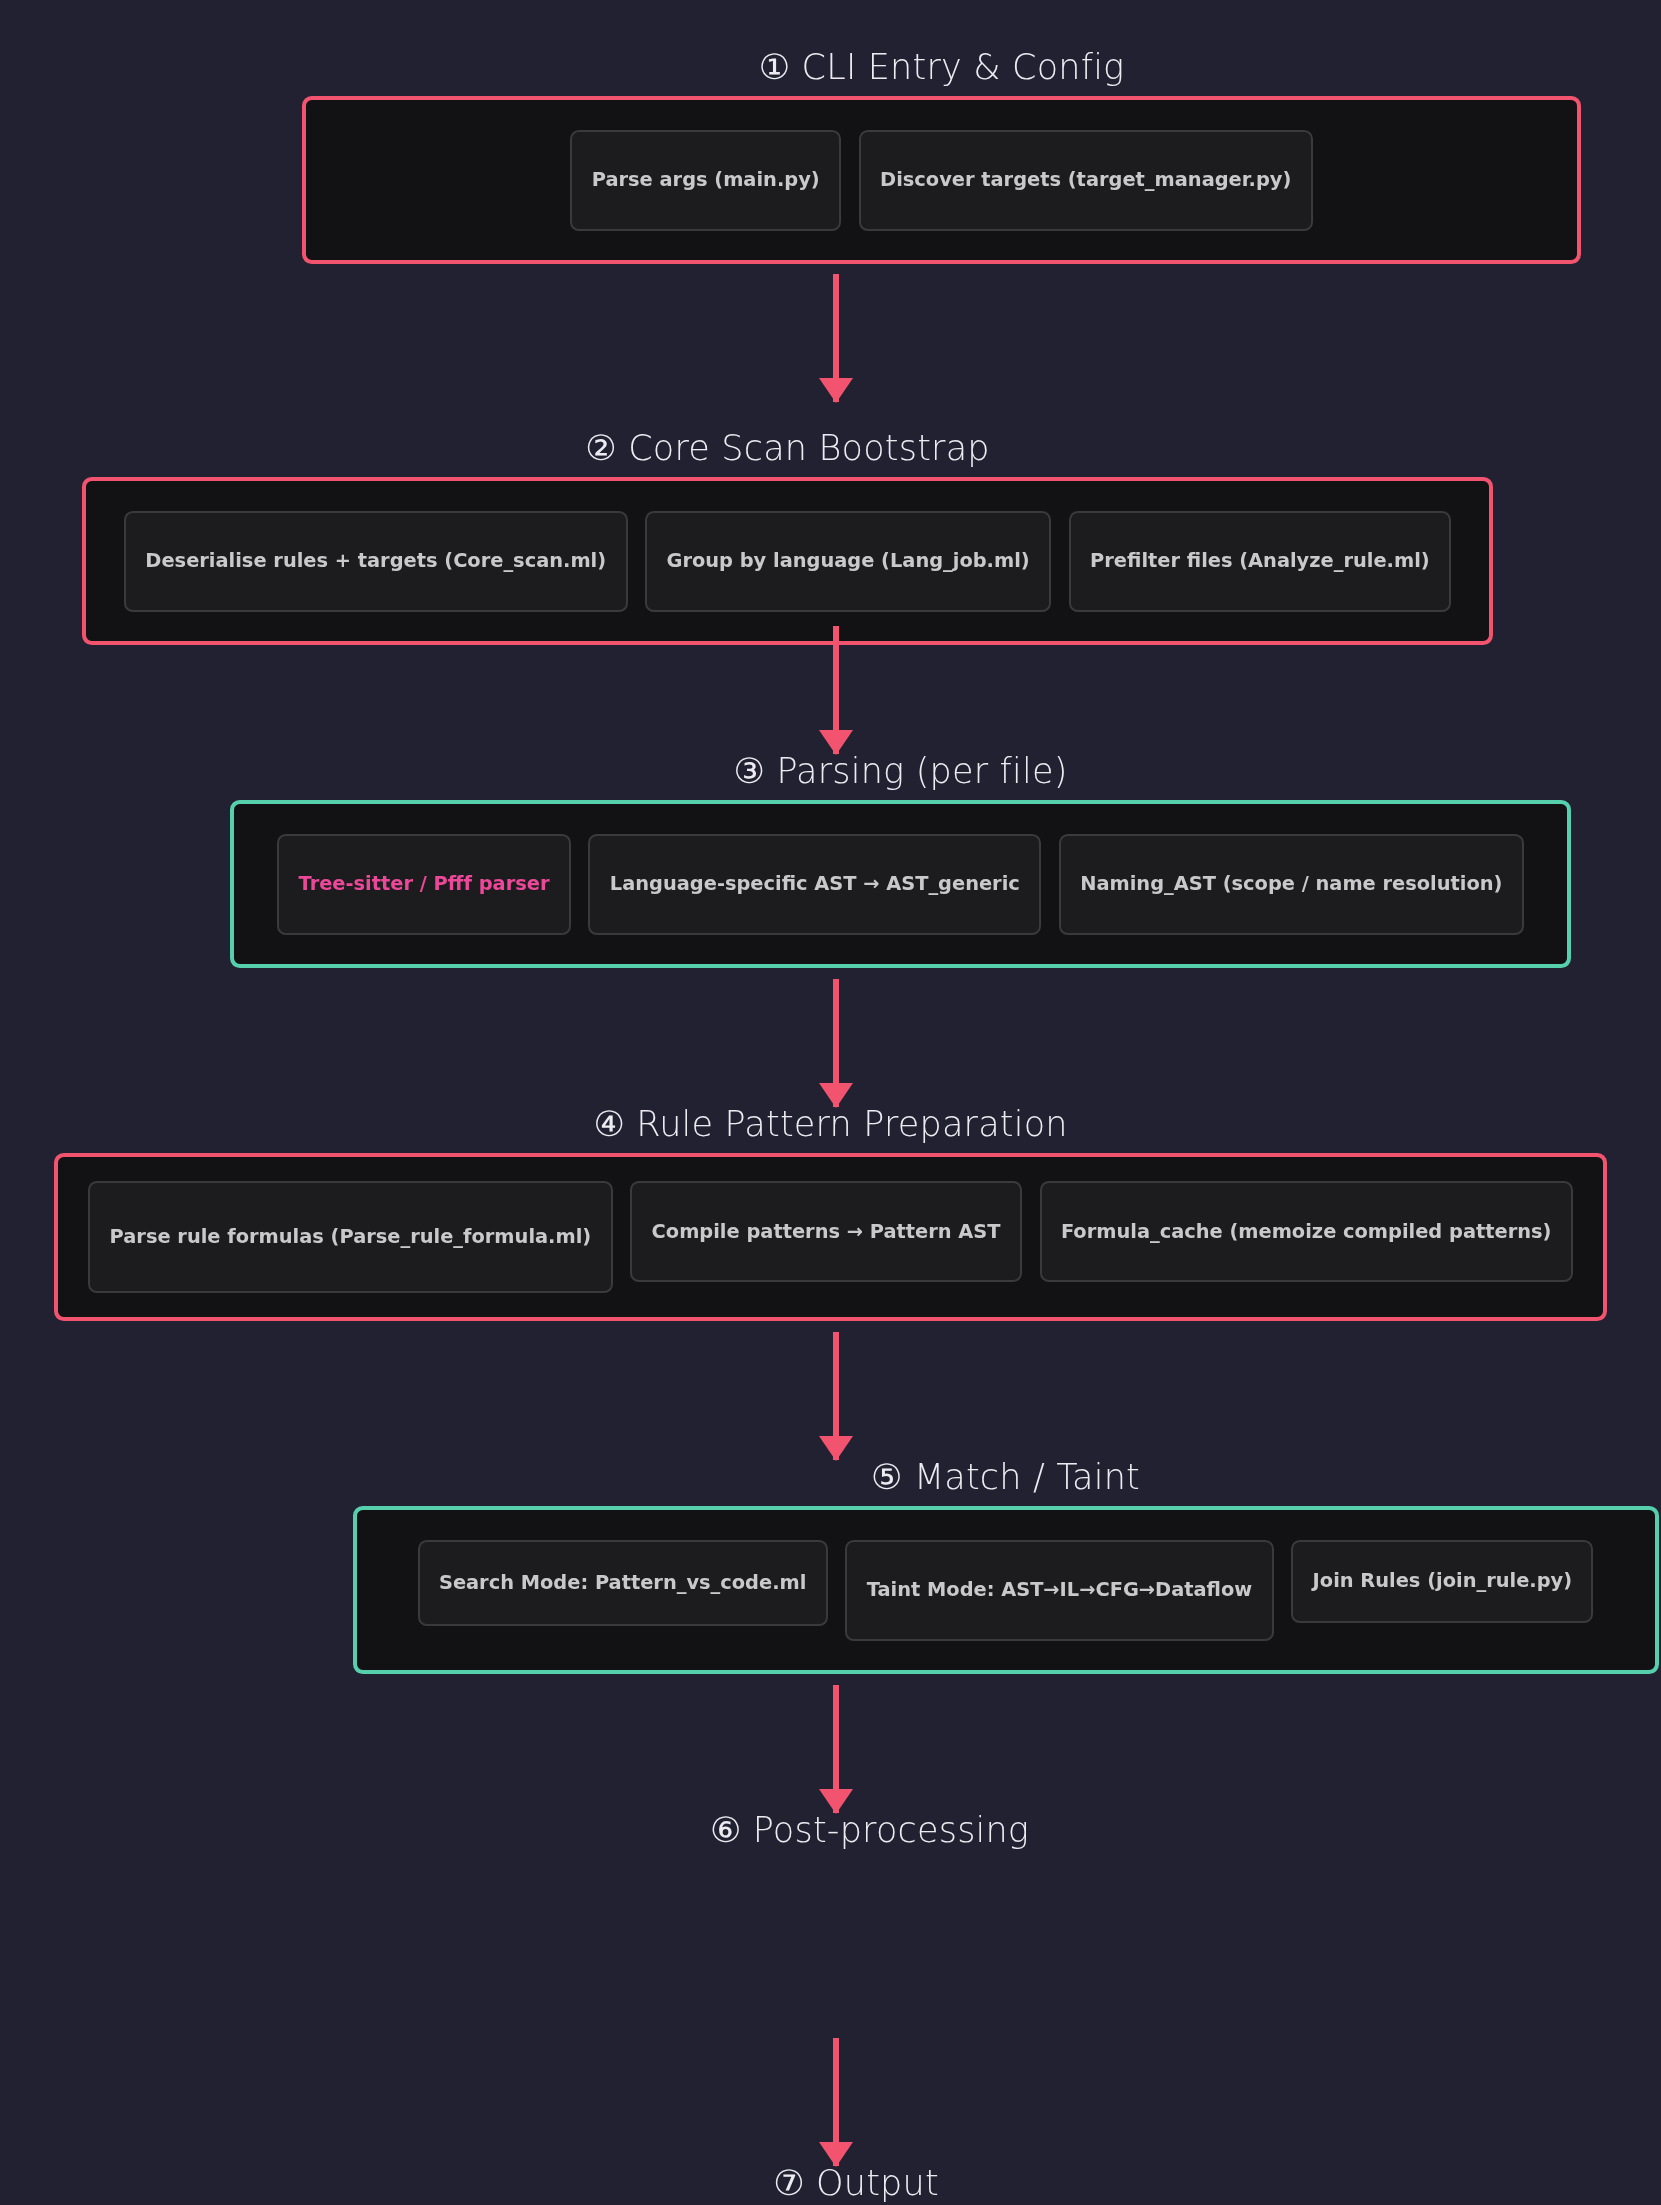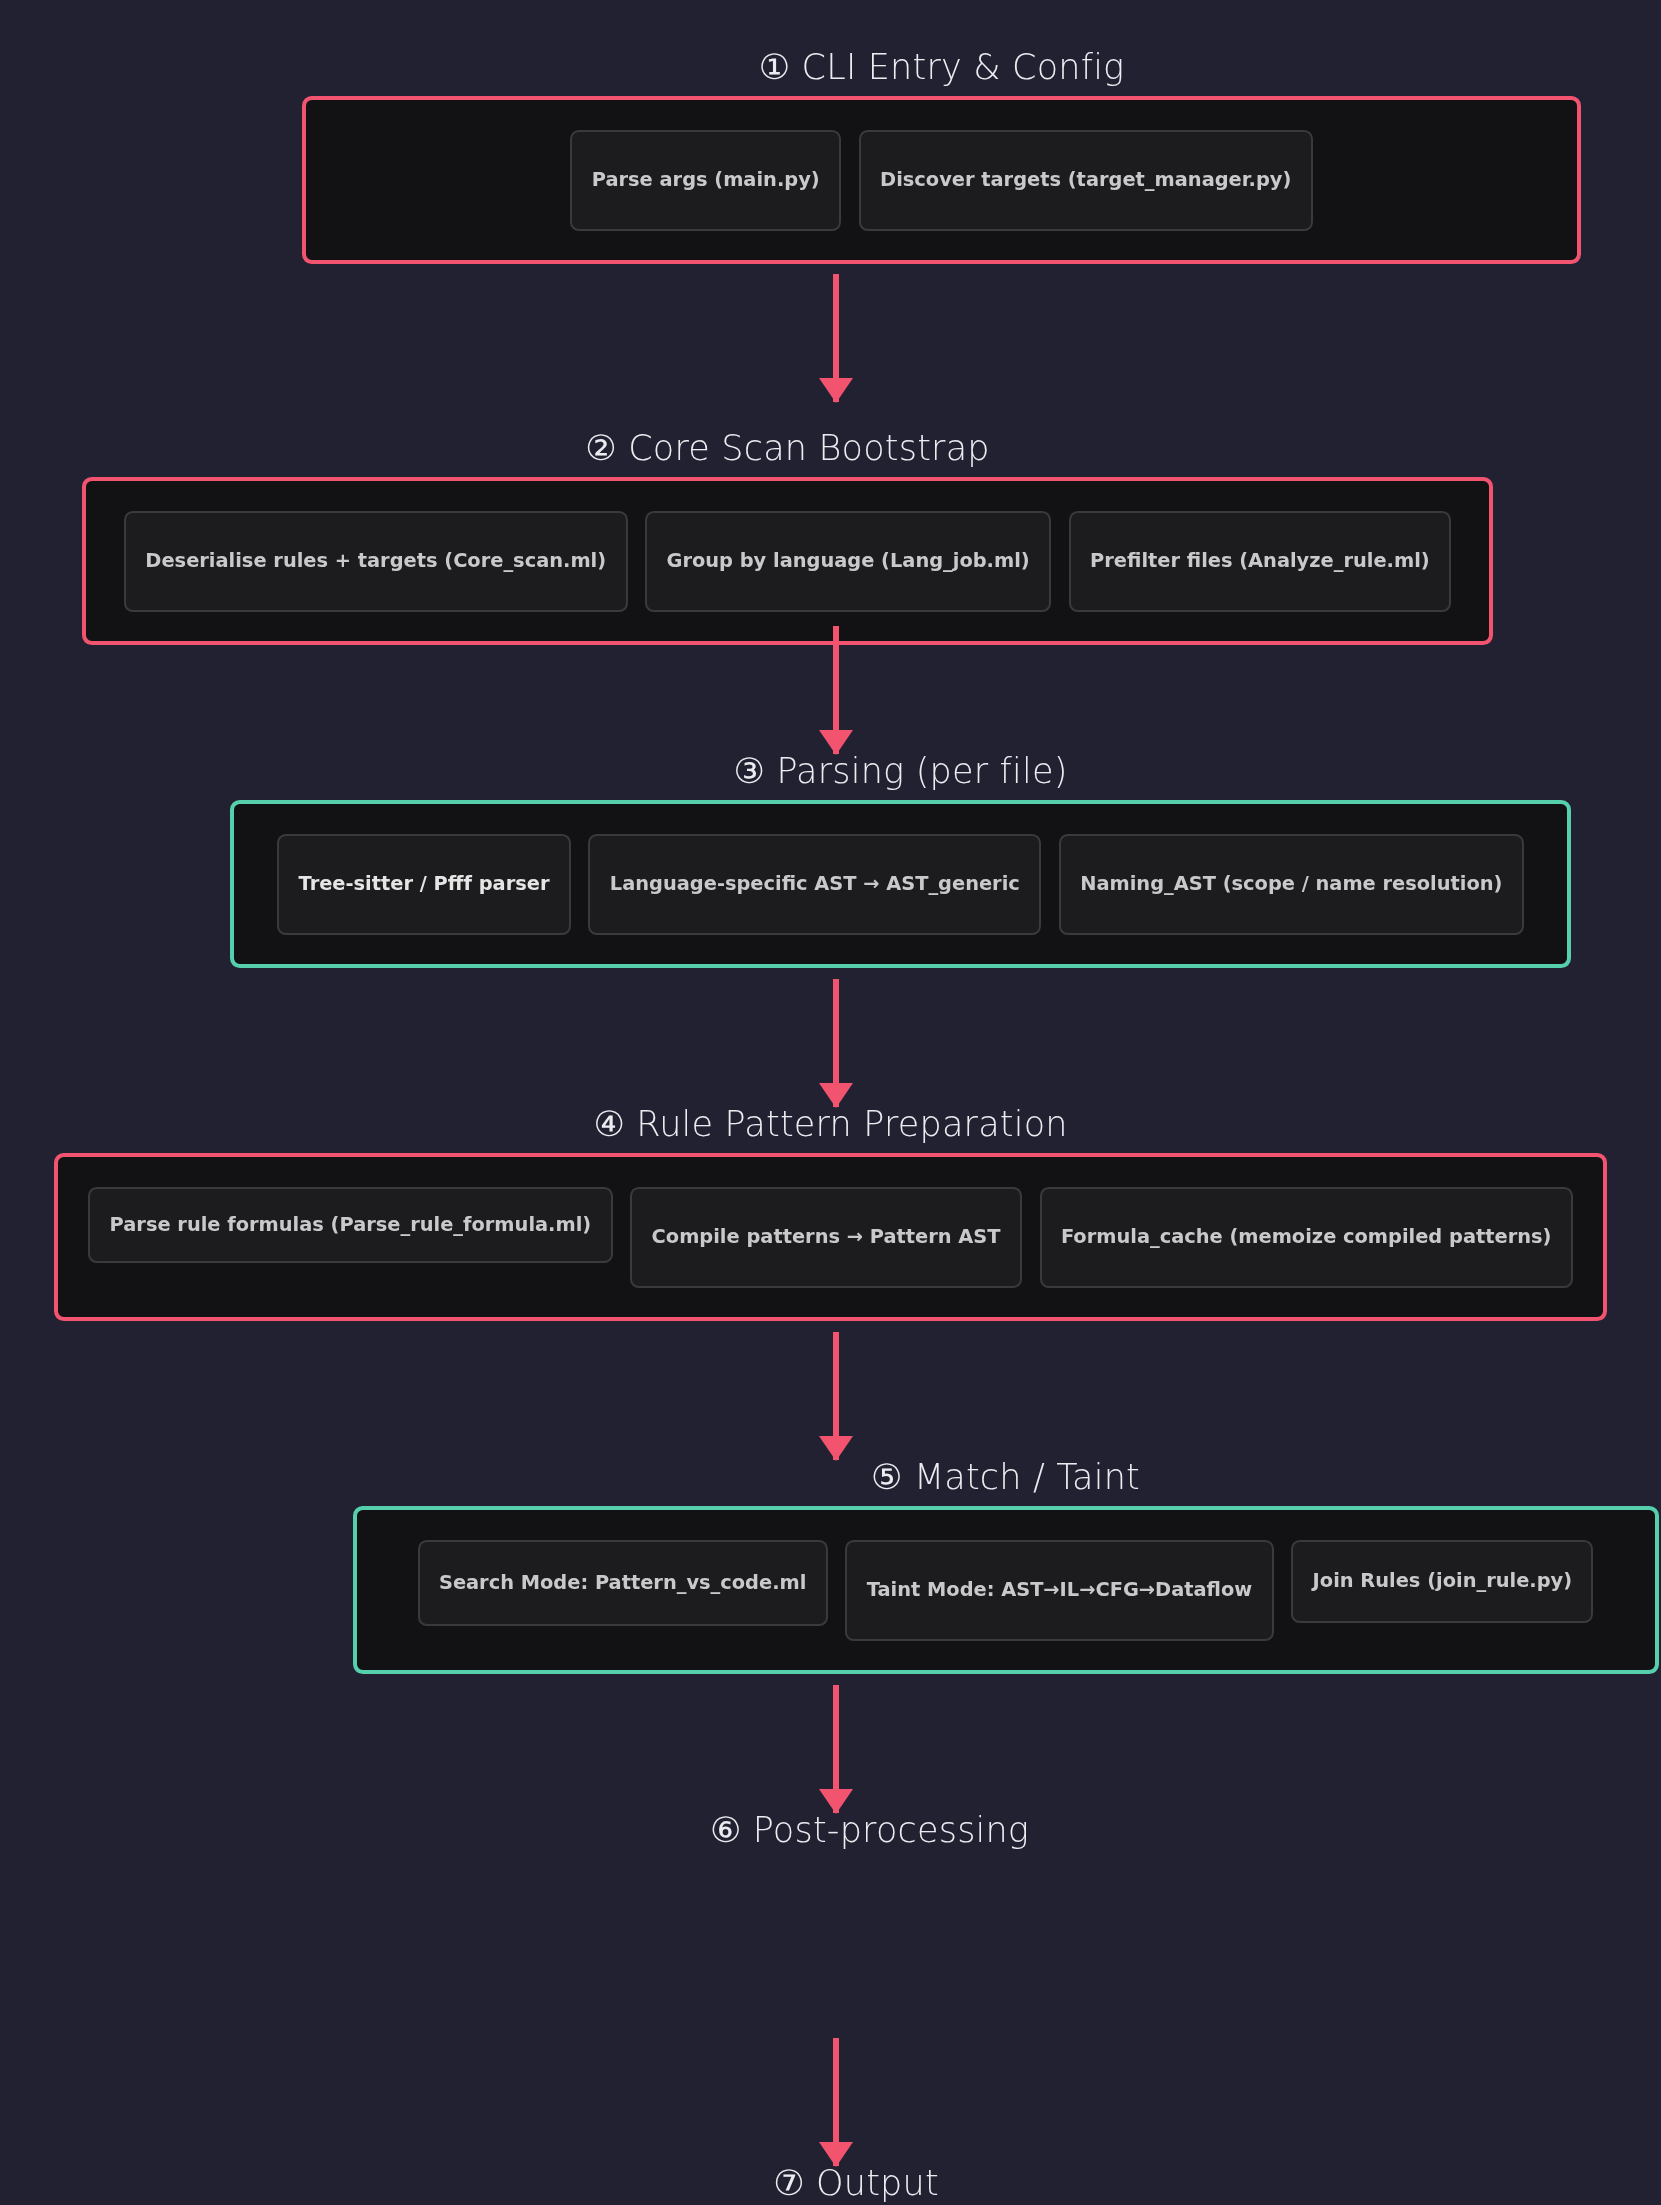--- a/index.html
+++ b/index.html
@@ -129,36 +129,36 @@
   </div>
 
   <div class="connector" style="left: 833px; top: 626px; height: 128px; background: rgb(242, 84, 111);">
     <div class="arrowhead" style="border-top-color: rgb(242, 84, 111);"></div>
   </div>
 
   <div class="stage" style="left:230px; top:753px; width:1341px;">
     <div class="stage-title" style="color: rgb(235, 235, 240);">③ Parsing (per file)</div>
     <div class="stage-box accent-teal" style="width: 1341px; height: 168px; border-color: rgb(86, 207, 172); background: rgb(18, 18, 20);">
       <div class="cards">
-        <div class="card" style="height: 101px; background: rgb(28, 28, 30); border-color: rgb(58, 58, 60); color: #e5e5e5;">Tree-sitter / Pfff parser</div>
+        <div class="card" style="height: 101px; background: rgb(28, 28, 30); border-color: rgb(58, 58, 60); color: #ec4899;">Tree-sitter / Pfff parser</div>
         <div class="card" style="height: 101px; background: rgb(28, 28, 30); border-color: rgb(58, 58, 60); color: rgb(201, 201, 203);">Language-specific AST → AST_generic</div>
         <div class="card" style="height: 101px; background: rgb(28, 28, 30); border-color: rgb(58, 58, 60); color: rgb(201, 201, 203);">Naming_AST (scope / name resolution)</div>
       </div>
     </div>
   </div>
 
   <div class="connector" style="left: 833px; top: 979px; height: 128px; background: rgb(242, 84, 111);">
     <div class="arrowhead" style="border-top-color: rgb(242, 84, 111);"></div>
   </div>
 
   <div class="stage" style="left:54px; top:1106px; width:1553px;">
     <div class="stage-title" style="color: rgb(235, 235, 240);">④ Rule Pattern Preparation</div>
     <div class="stage-box accent-pink" style="width: 1553px; height: 168px; border-color: rgb(242, 84, 111); background: rgb(18, 18, 20);">
       <div class="cards">
-        <div class="card" style="height: 76px; background: rgb(28, 28, 30); border-color: rgb(58, 58, 60); color: rgb(201, 201, 203);">Parse rule formulas (Parse_rule_formula.ml)</div>
+        <div class="card" style="height: 112px; background: rgb(28, 28, 30); border-color: rgb(58, 58, 60); color: rgb(201, 201, 203);">Parse rule formulas (Parse_rule_formula.ml)</div>
         <div class="card" style="height: 101px; background: rgb(28, 28, 30); border-color: rgb(58, 58, 60); color: rgb(201, 201, 203);">Compile patterns → Pattern AST</div>
         <div class="card" style="height: 101px; background: rgb(28, 28, 30); border-color: rgb(58, 58, 60); color: rgb(201, 201, 203);">Formula_cache (memoize compiled patterns)</div>
       </div>
     </div>
   </div>
 
   <div class="connector" style="left: 833px; top: 1332px; height: 128px; background: rgb(242, 84, 111);">
     <div class="arrowhead" style="border-top-color: rgb(242, 84, 111);"></div>
   </div>
 

